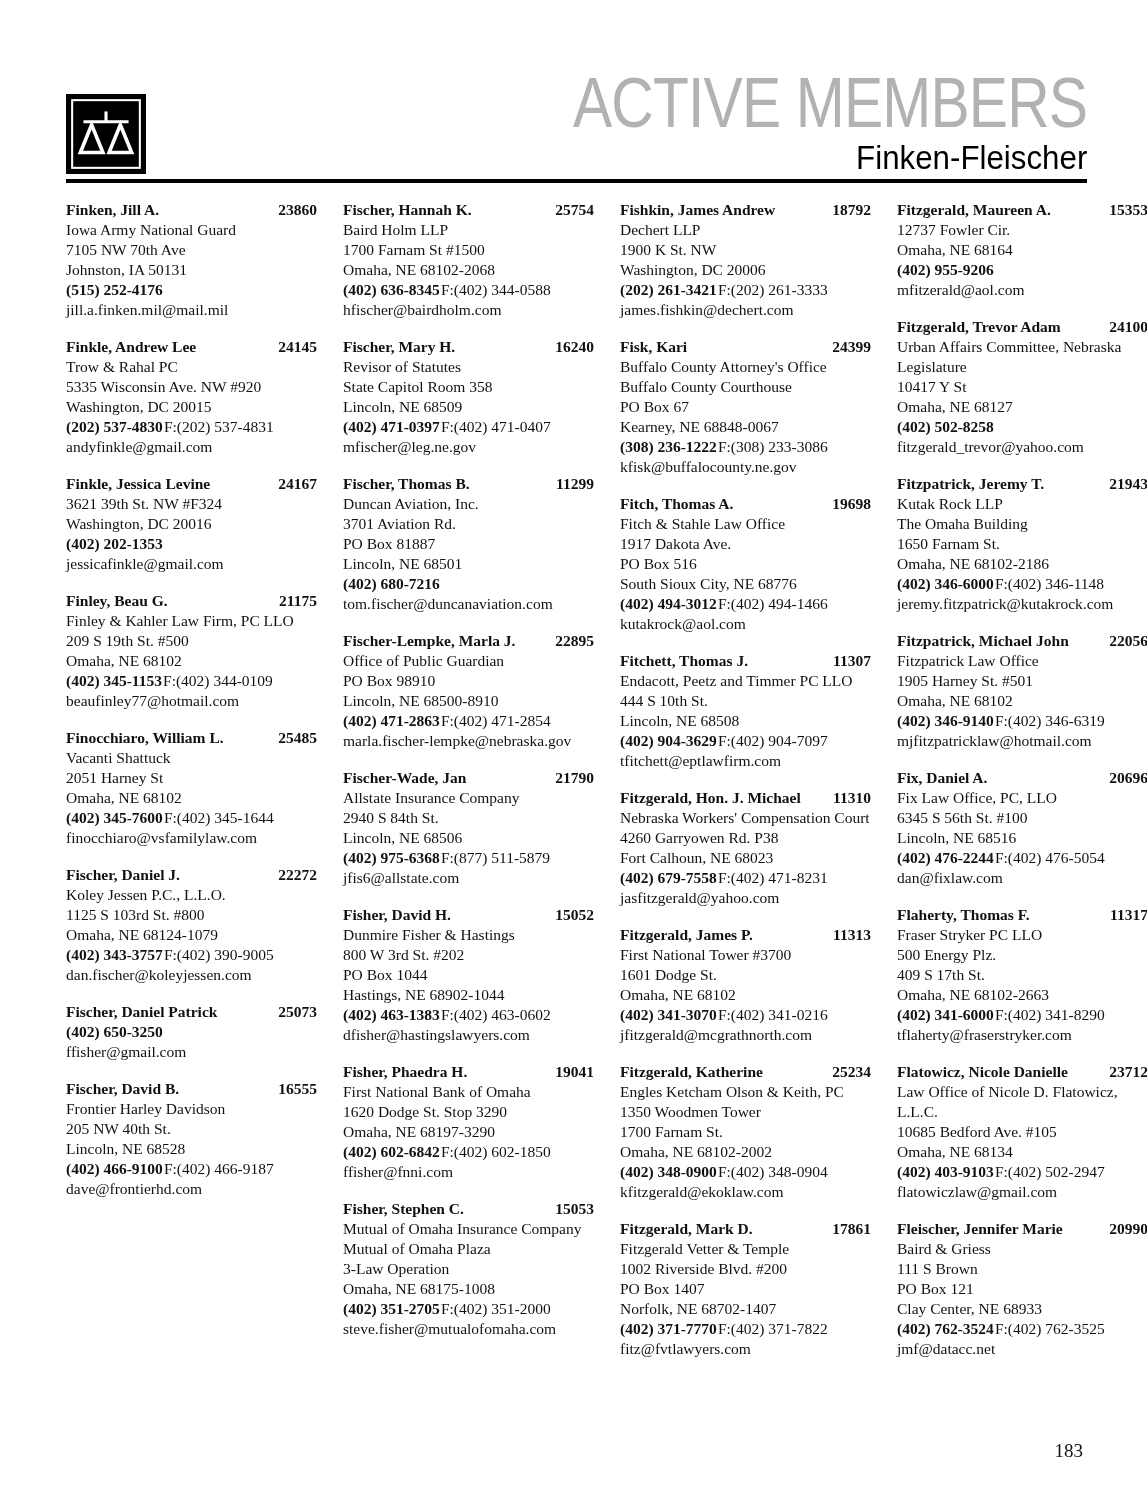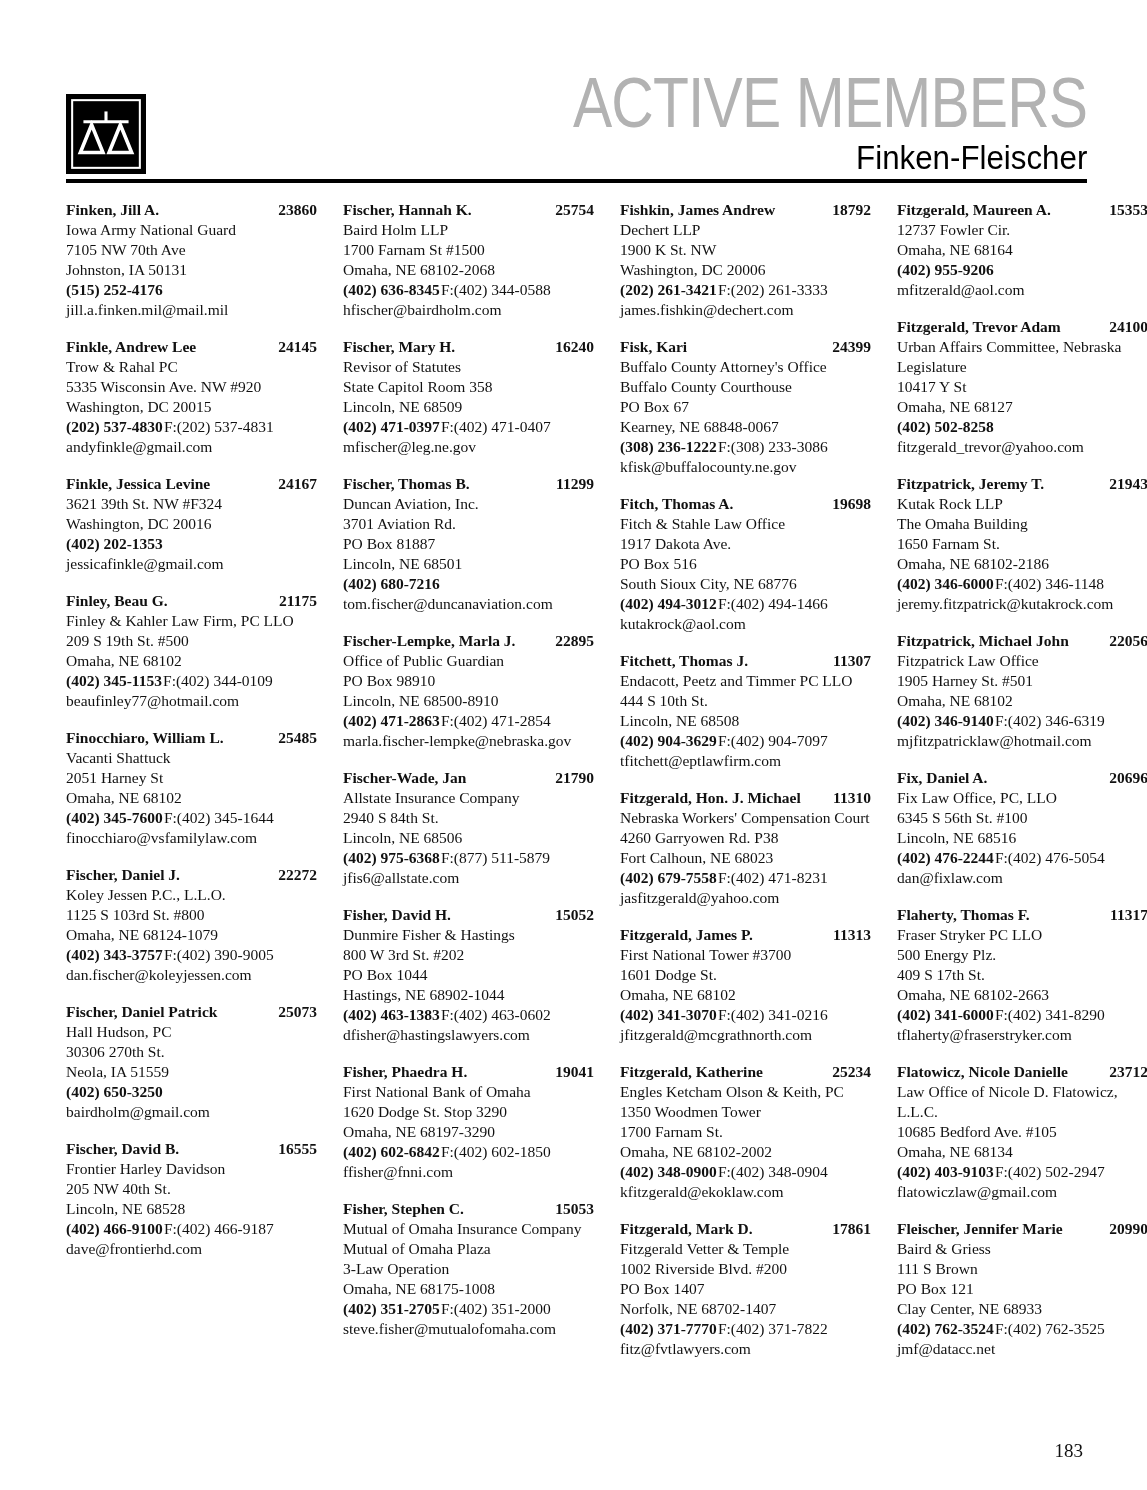--- a/index.html
+++ b/index.html
@@ -183,29 +183,24 @@
     <div class="phone-line">
       <span class="phone">(402) 343-3757</span><span class="fax">F:(402) 390-9005</span>
     </div>
     <div class="email">dan.fischer@koleyjessen.com</div>
   </div>
         <div class="entry">
     <div class="entry-head">
       <span class="name">Fischer, Daniel Patrick</span>
       <span class="id">25073</span>
     </div>
-    <div>
-            <div>Hall Hudson, PC</div>
-            <div>30306 270th St.</div>
-            <div>Neola, IA 51559</div>
-          </div>
     <div class="phone-line">
       <span class="phone">(402) 650-3250</span><span class="fax"></span>
     </div>
-    <div class="email">bairdholm@gmail.com</div>
+    <div class="email">ffisher@gmail.com</div>
   </div>
         <div class="entry">
     <div class="entry-head">
       <span class="name">Fischer, David B.</span>
       <span class="id">16555</span>
     </div>
     <div>
             <div>Frontier Harley Davidson</div>
             <div>205 NW 40th St.</div>
             <div>Lincoln, NE 68528</div>

